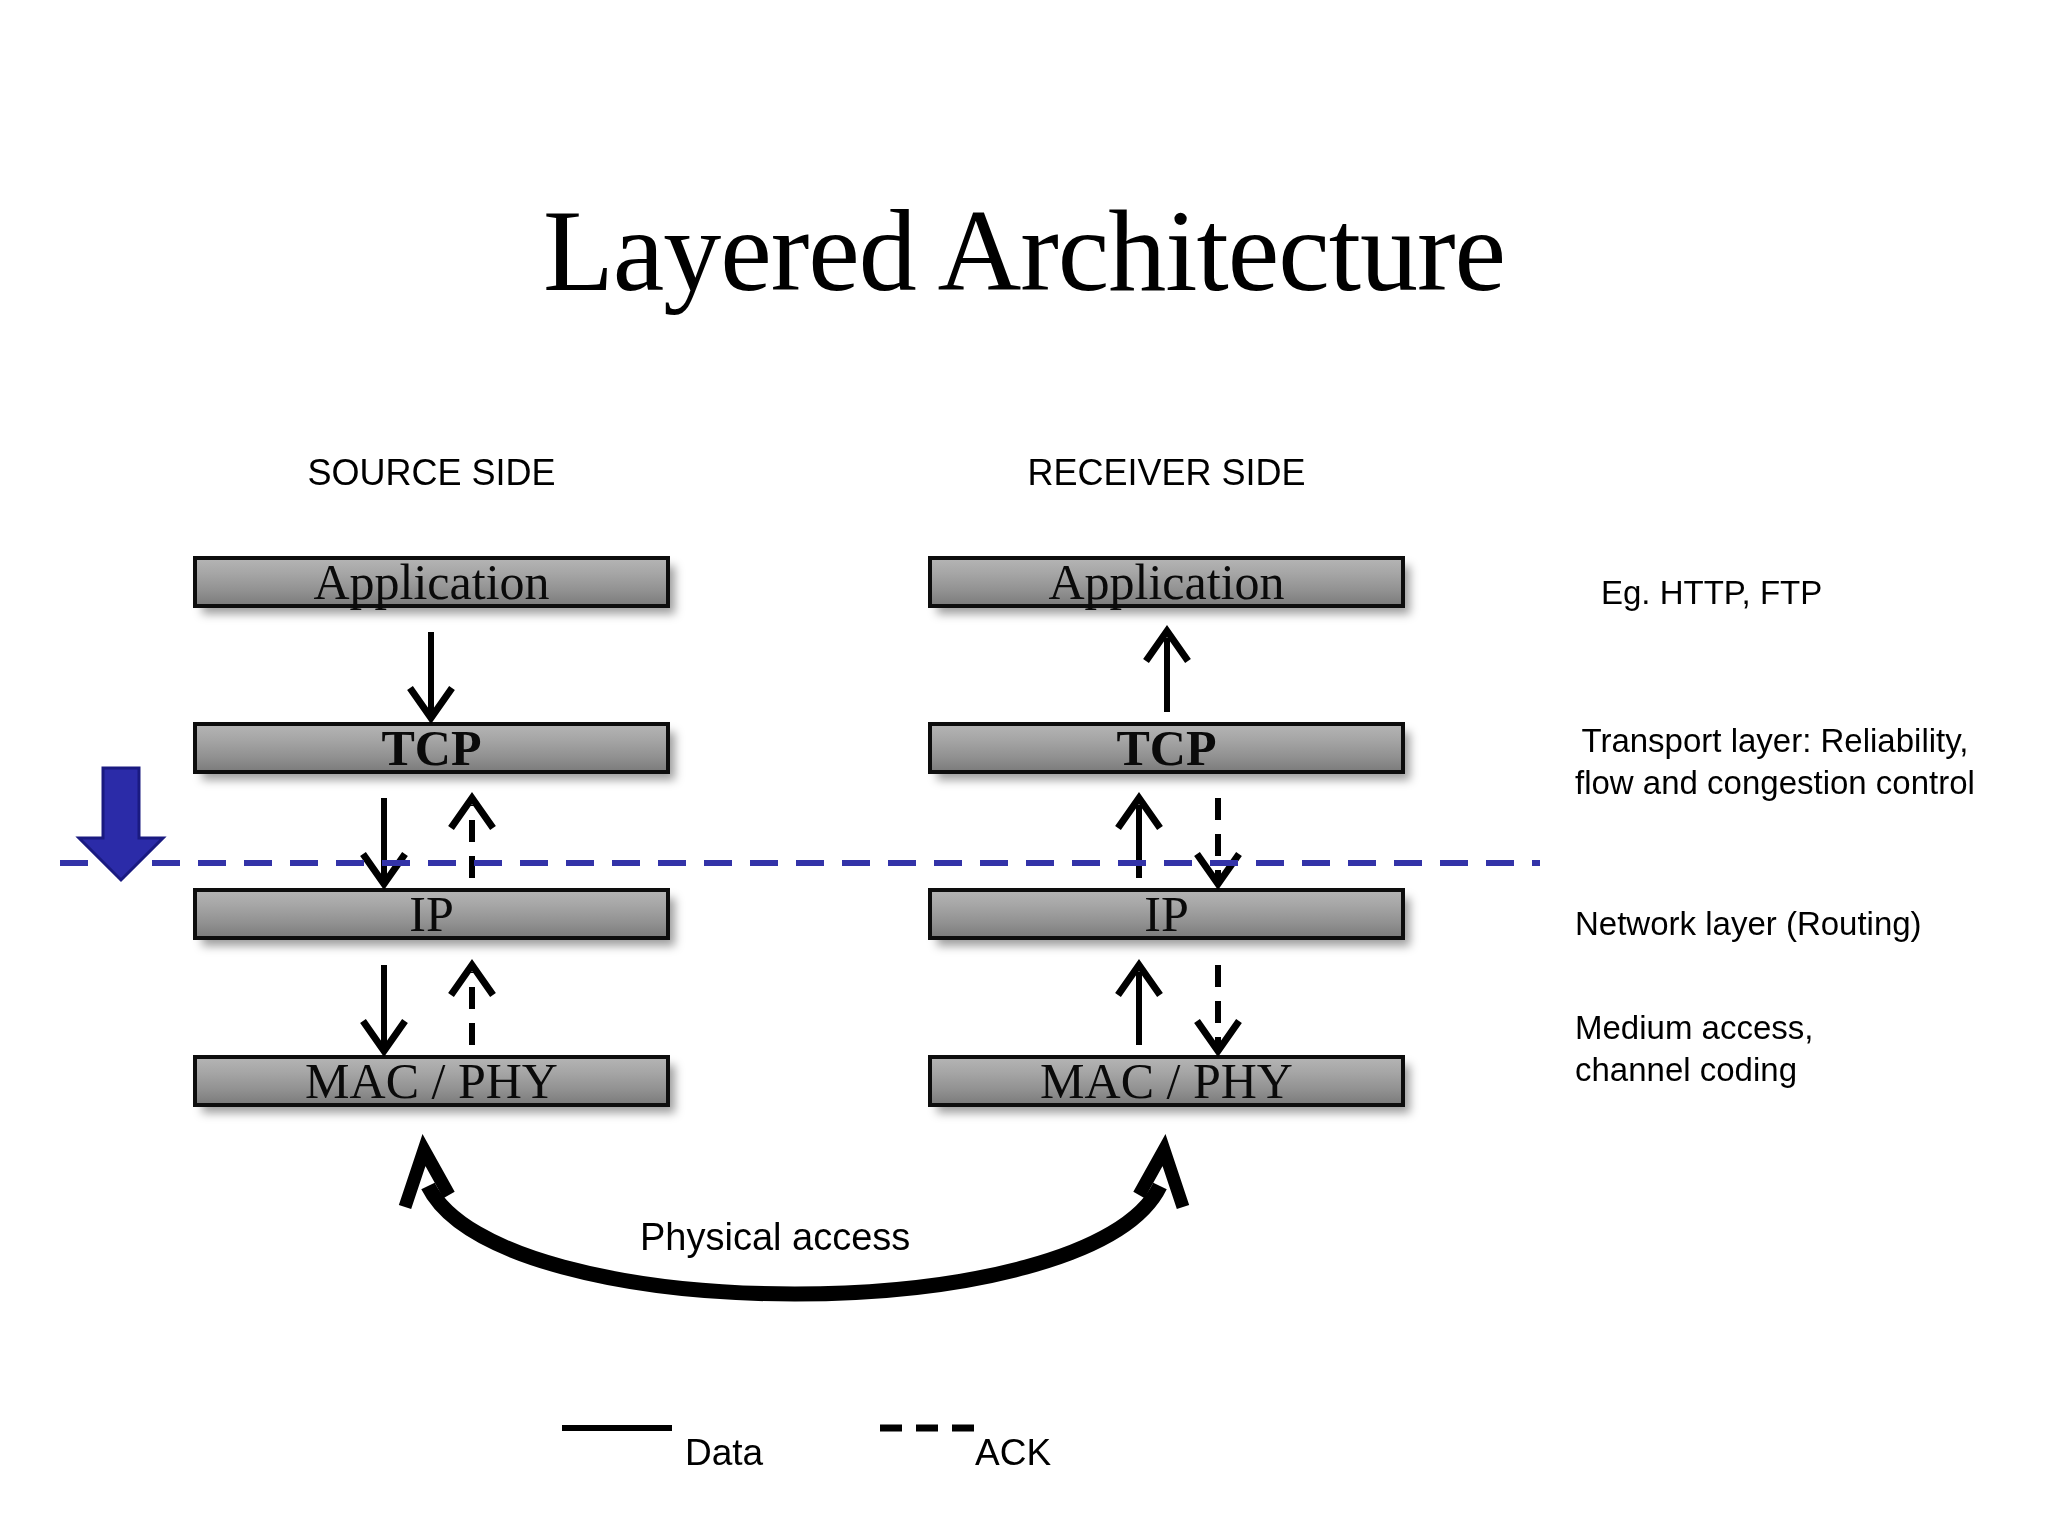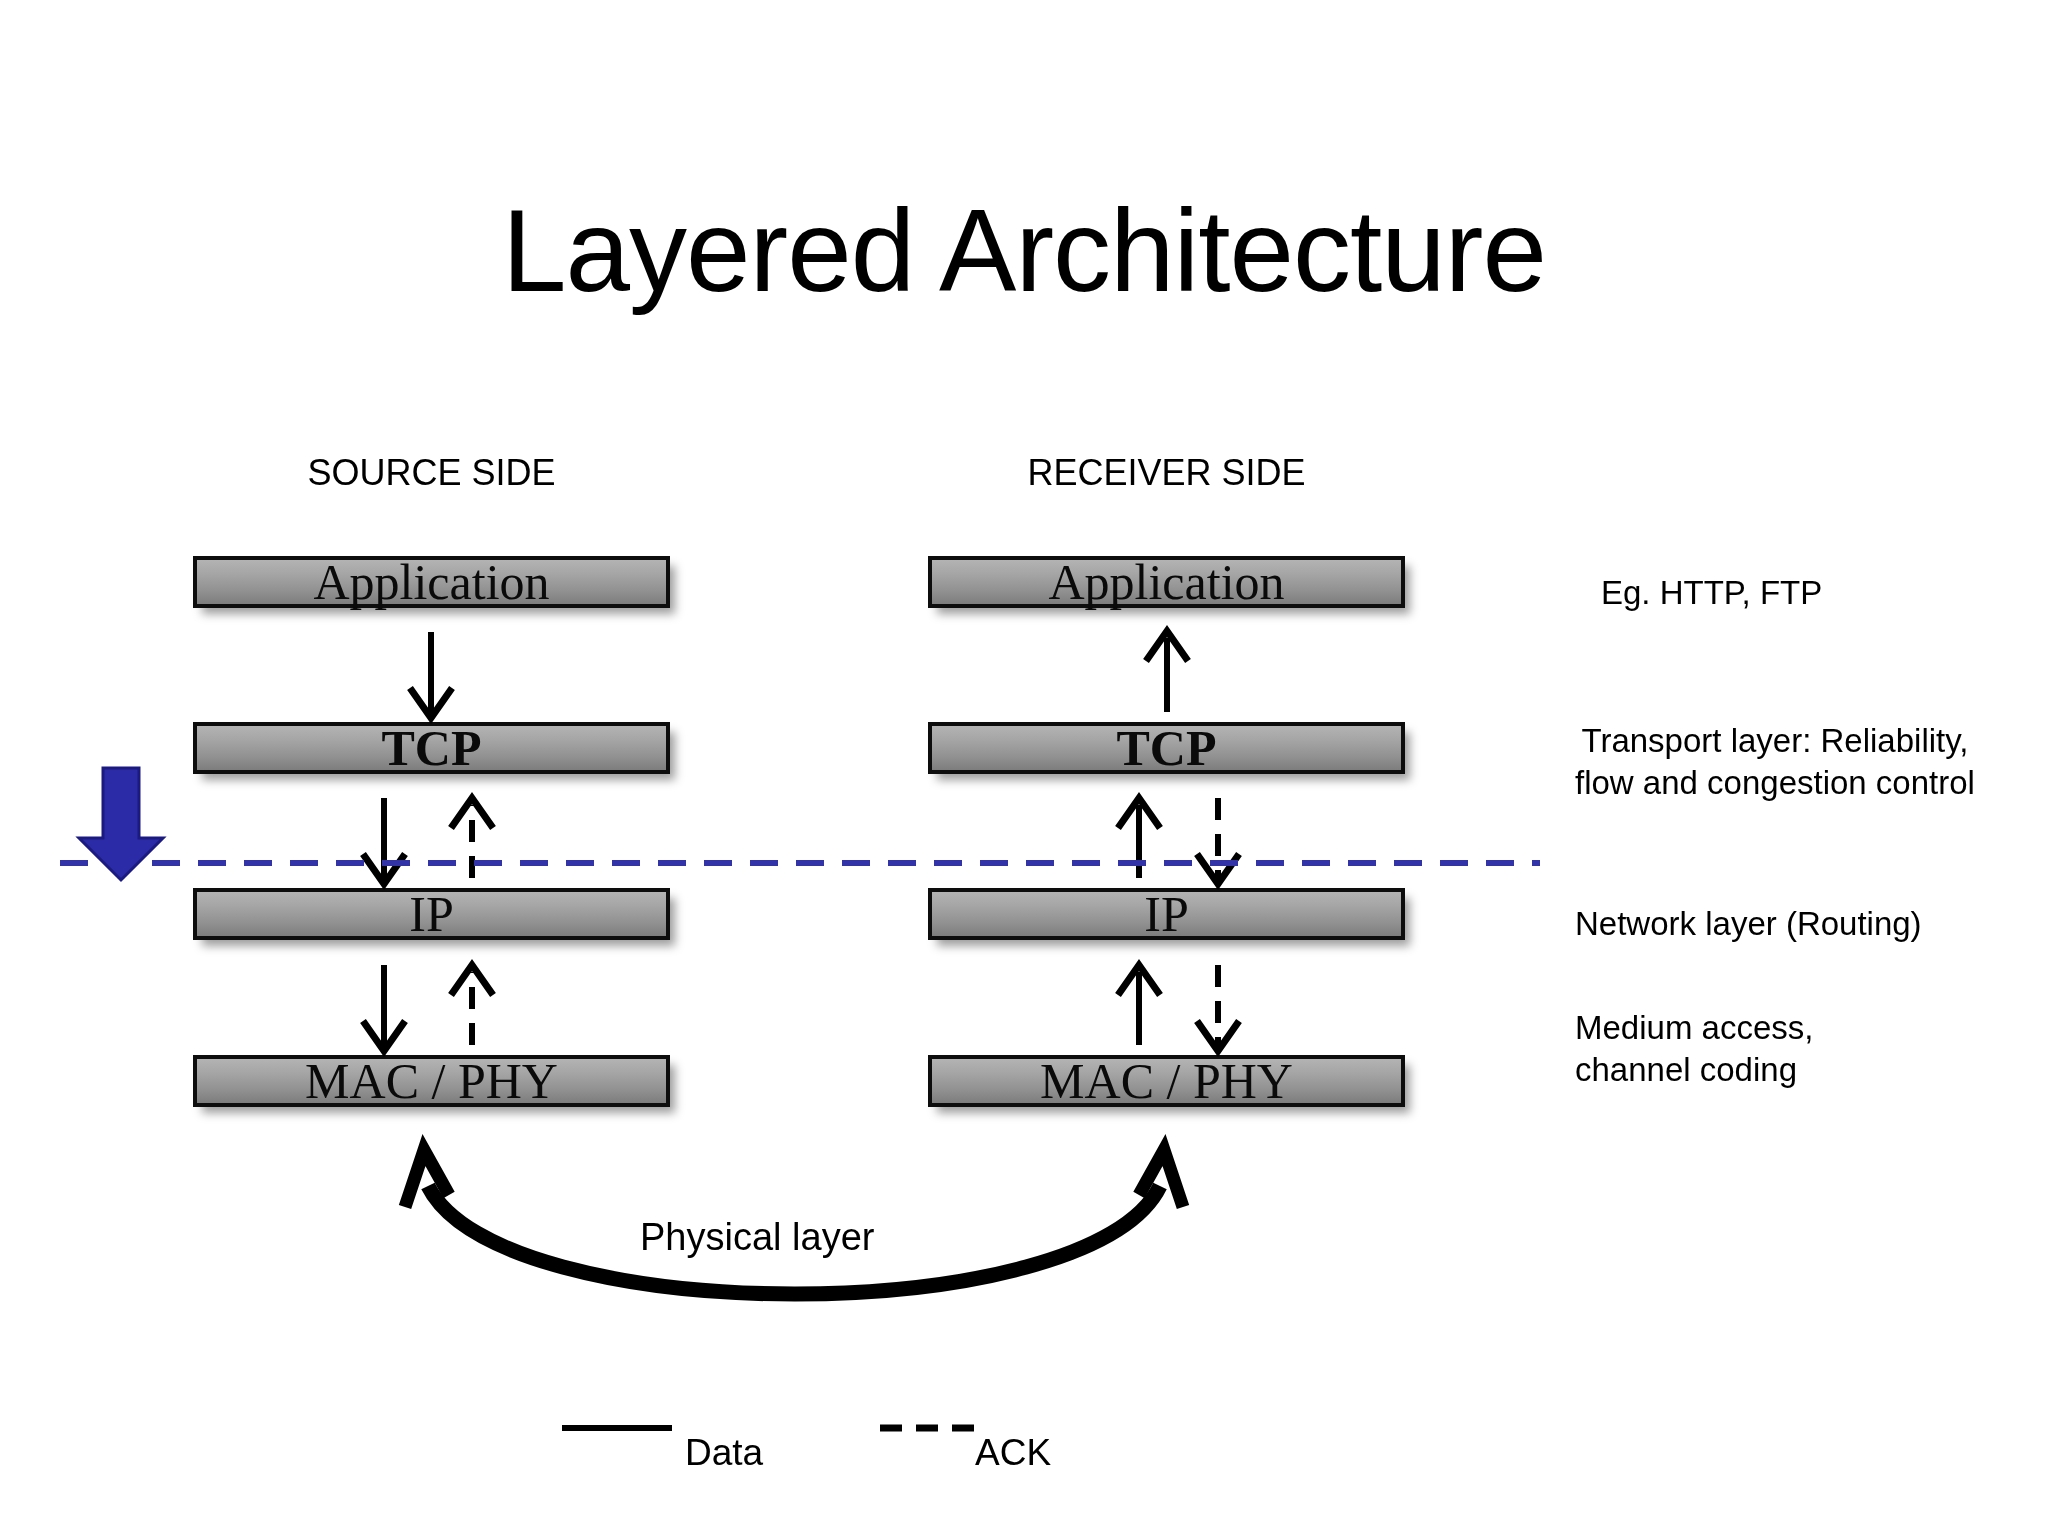--- a/index.html
+++ b/index.html
@@ -16,21 +16,21 @@
     font-family: "Liberation Sans", sans-serif;
   }
 
   
   #title {
     position: absolute;
     left: 0;
     top: 193px;
     width: 2048px;
     text-align: center;
-    font-family: Liberation Sans, sans-serif;
+    font-family: Liberation Serif, serif;
     font-size: 116px;
     line-height: 1.0;
     color: #000000;
     letter-spacing: -1px;
     white-space: nowrap;
   }
 
   
   .side-heading {
     position: absolute;
@@ -142,21 +142,21 @@
   <div class="layer-box col-rcv row-ip">IP</div>
   <div class="layer-box col-rcv row-mac">MAC / PHY</div>
 
   <div class="annotation" id="ann-app">Eg. HTTP, FTP</div>
   <div class="annotation" id="ann-tcp">Transport layer: Reliability,
 flow and congestion control</div>
   <div class="annotation" id="ann-ip">Network layer (Routing)</div>
   <div class="annotation" id="ann-mac">Medium access,
 channel coding</div>
 
-  <div id="physical-medium-label">Physical layer</div>
+  <div id="physical-medium-label">Physical access</div>
 
   <svg id="overlay" viewBox="0 0 2048 1536">
 
     <g>
       <line x1="431" y1="632" x2="431" y2="712" stroke="#000" stroke-width="6"></line>
       <polyline points="410,688 431,718 452,688" fill="none" stroke="#000" stroke-width="7" stroke-linecap="butt"></polyline>
     </g>
 
     <g>
       <line x1="384" y1="798" x2="384" y2="878" stroke="#000" stroke-width="6"></line>

